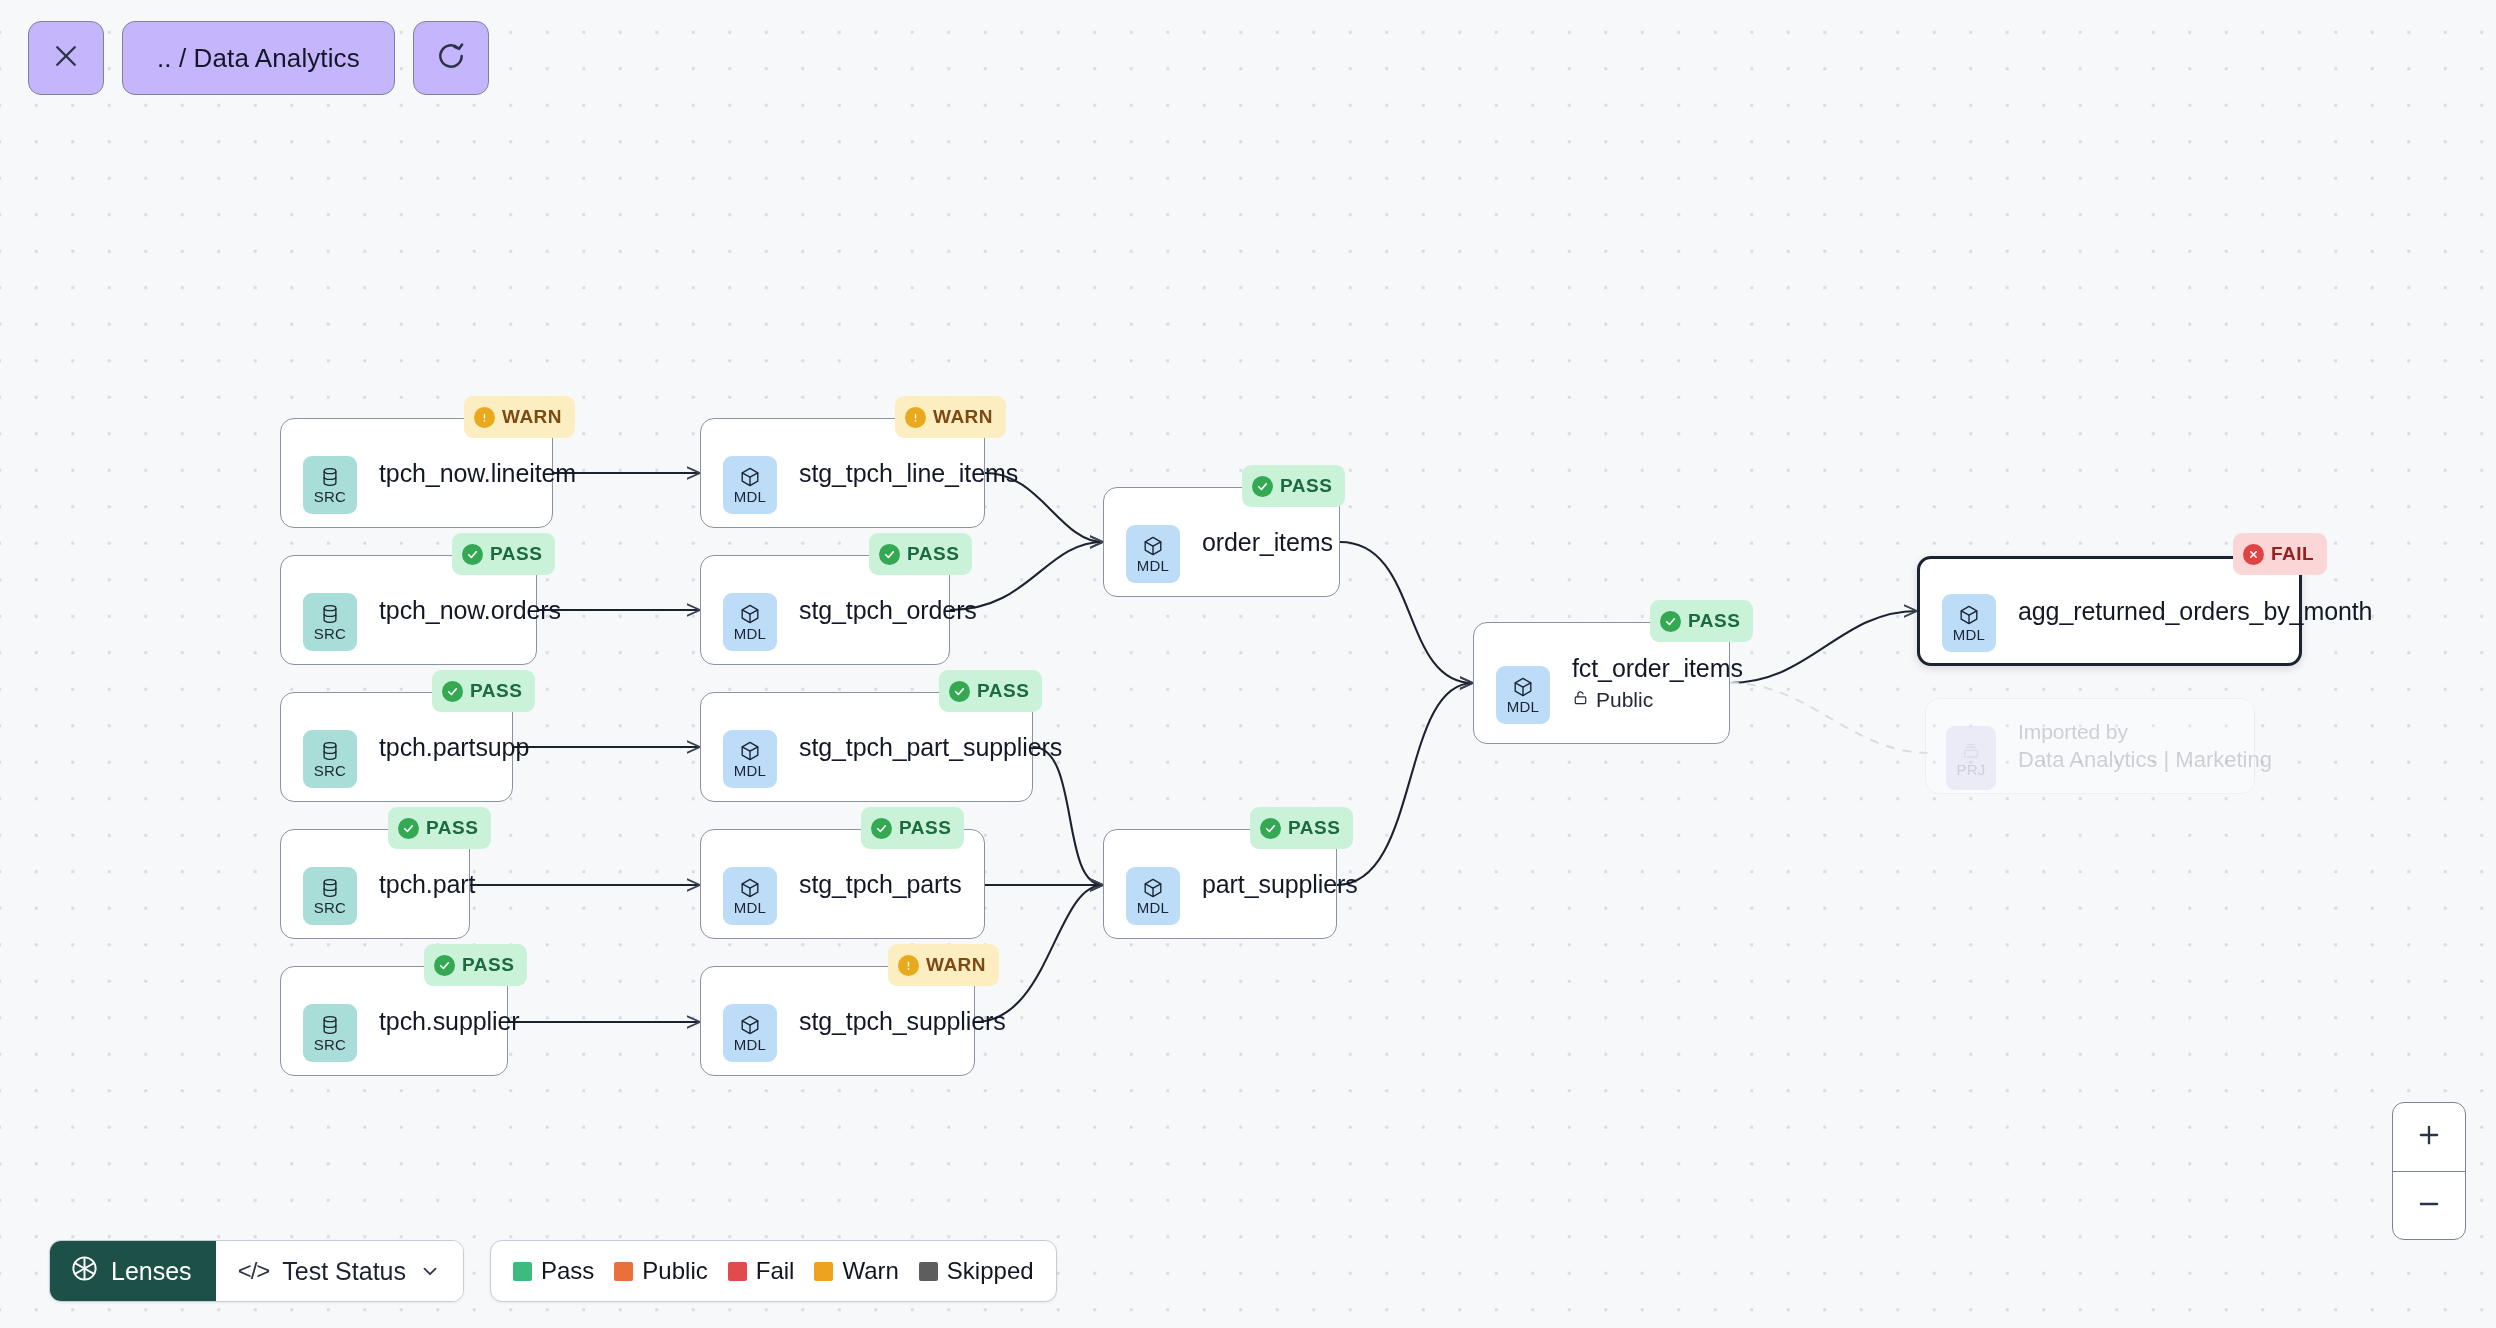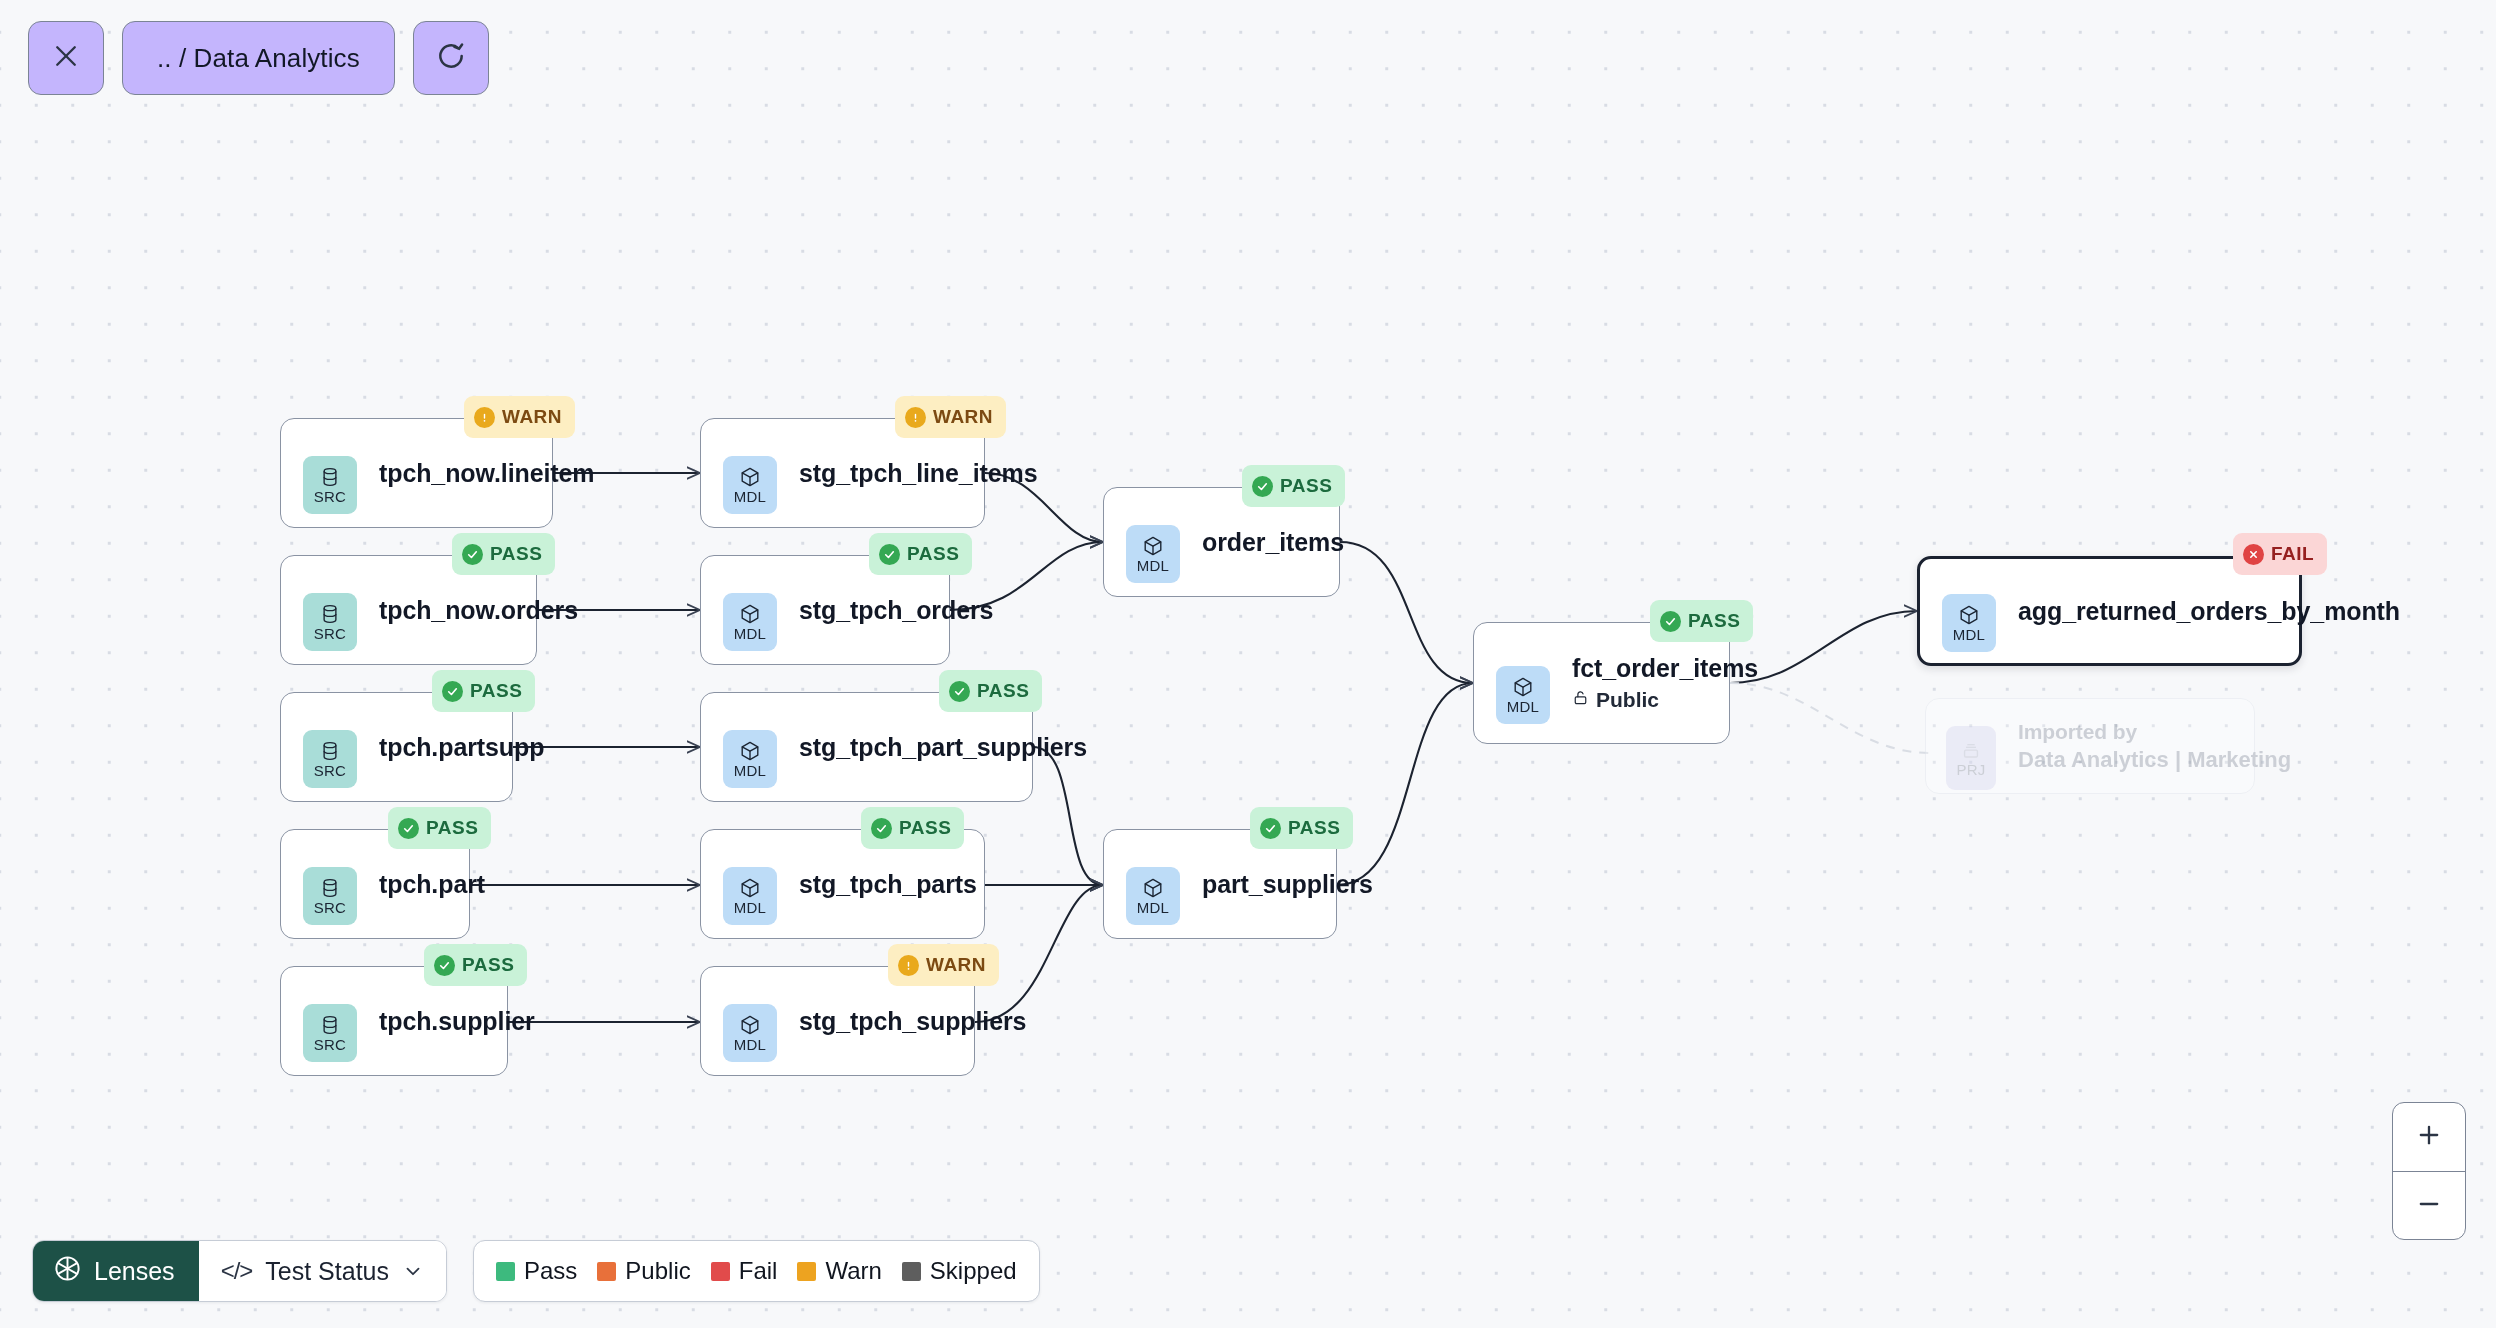--- a/index.html
+++ b/index.html
@@ -87,21 +87,21 @@
     margin-top: 24px;
   }
   .type-chip.src { background: #a9ddd8; }
   .type-chip.mdl { background: #bddcf7; }
   .type-chip.prj { background: #dcdcf2; }
   .type-chip svg { width: 24px; height: 22px; display: block; }
   .type-chip .tc-label {
     font-size: 15px; font-weight: 400; color: #1b2533;
     line-height: 1; letter-spacing: .2px;
   }
-  .node .n-body { margin-left: 22px; display:flex; flex-direction: column; gap: 5px; font-weight: bold; }
+  .node .n-body { margin-left: 22px; display:flex; flex-direction: column; gap: 5px; }
   .node .n-title {
     font-size: 25px; color: #121826; white-space: nowrap; letter-spacing: -.1px;
   }
   .node .n-sub {
     font-size: 21px; color: #222a38;
     display: flex; align-items: center; gap: 7px; white-space: nowrap;
   }
   .node .n-sub svg { width: 17px; height: 19px; }
 
   
@@ -130,21 +130,21 @@
   .badge .dot svg { width: 13px; height: 13px; }
   .badge.pass { background: #c9f2d8; color: #1c6b3e; }
   .badge.pass .dot { background: #34a853; }
   .badge.warn { background: #fdeec2; color: #7c4a12; }
   .badge.warn .dot { background: #e9a91c; }
   .badge.fail { background: #fbd6d6; color: #962020; }
   .badge.fail .dot { background: #e04343; }
 
   
   #bottombar {
-    position: absolute; left: 32px; bottom: 26px;
+    position: absolute; left: 49px; bottom: 26px;
     display: flex; align-items: center; gap: 26px;
     z-index: 40;
   }
   #lens-group {
     display: flex; align-items: stretch;
     height: 62px;
     border-radius: 12px;
     border: 1.5px solid #c6ccd6;
     background: #fff;
     overflow: hidden;

